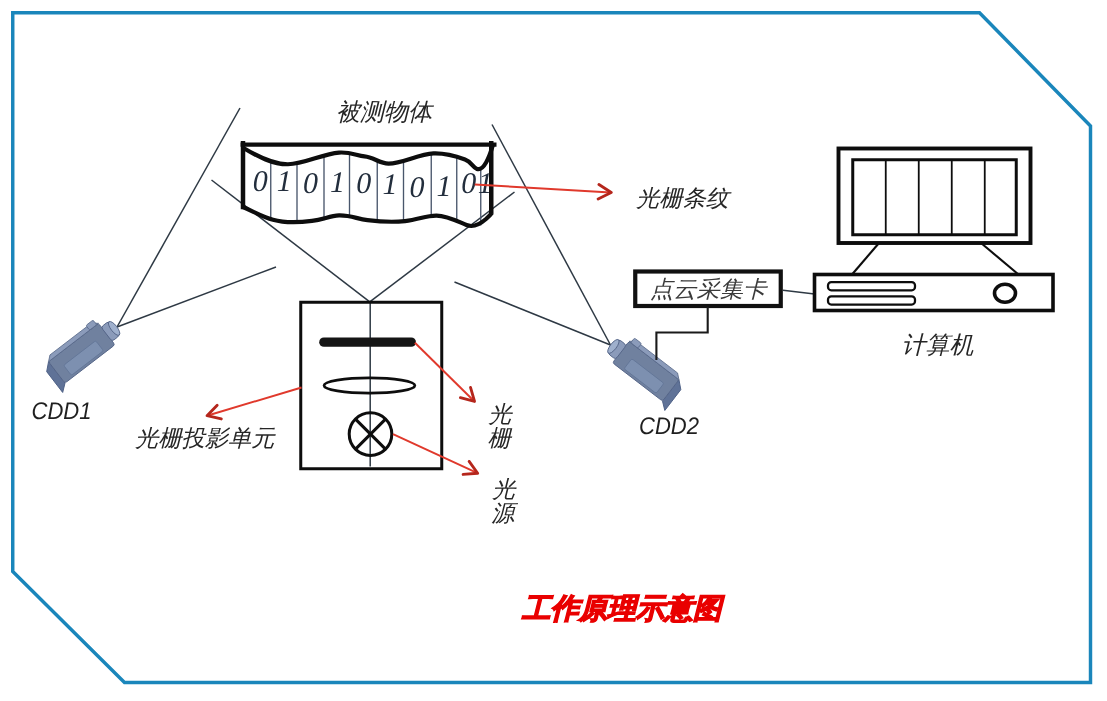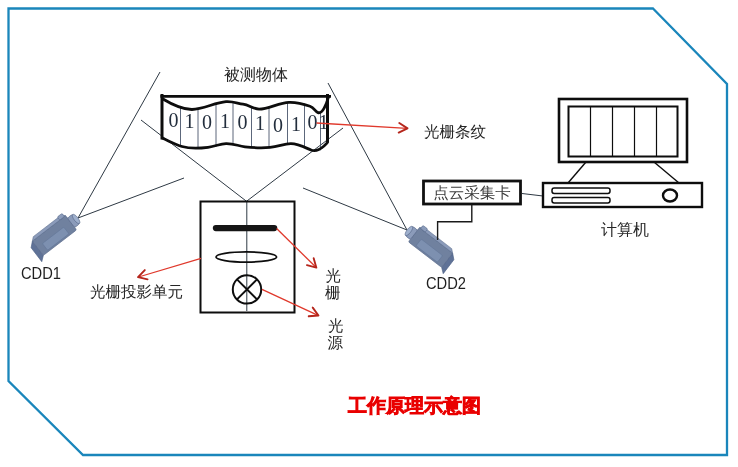--- a/index.html
+++ b/index.html
@@ -1,16 +1,16 @@
 <!DOCTYPE html>
 <html><head>
 <meta charset="utf-8">
 <style>
   html,body{margin:0;padding:0;background:#ffffff;}
-  .page{position:relative;width:738px;height:467px;font-family:"Liberation Sans",sans-serif;}
+  .page{position:relative;width:738px;height:467px;font-family:"Liberation Sans",sans-serif;font-style:italic;}
   svg{display:block;}
 </style>
 </head>
 <body>
 <div class="page">
 <svg width="738" height="467" viewBox="0 0 738 467" xmlns="http://www.w3.org/2000/svg">
 <defs>
 <marker id="ra" markerWidth="13" markerHeight="12" refX="9.5" refY="6" orient="auto" markerUnits="userSpaceOnUse">
   <path d="M1.5,1.2 L10,6 L1.5,10.8" fill="none" stroke="#b5261c" stroke-width="1.9" stroke-linecap="round" stroke-linejoin="round"></path>
 </marker>

